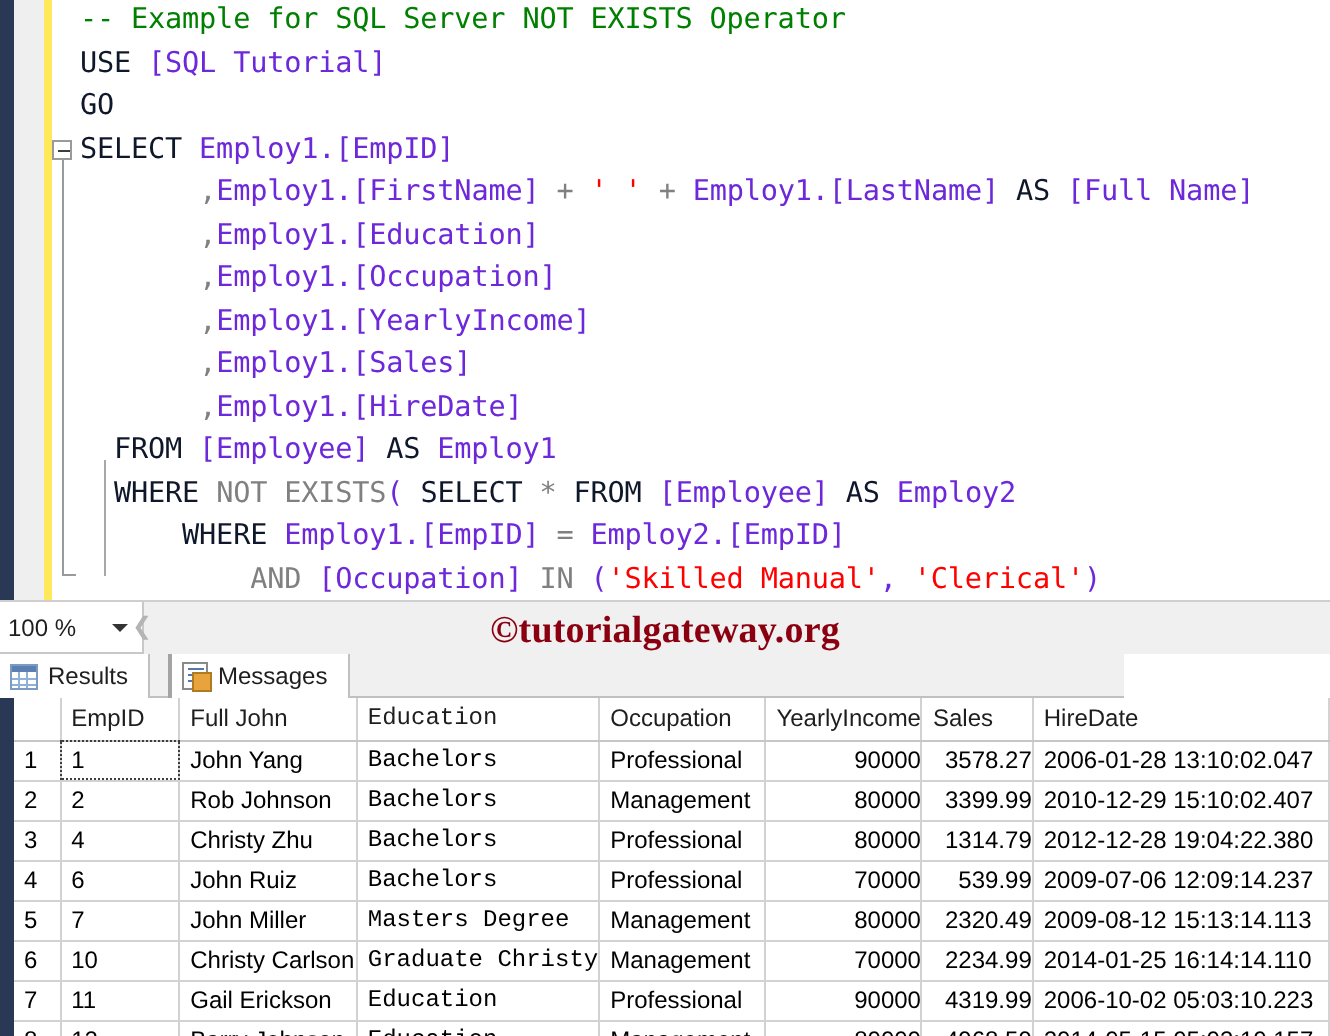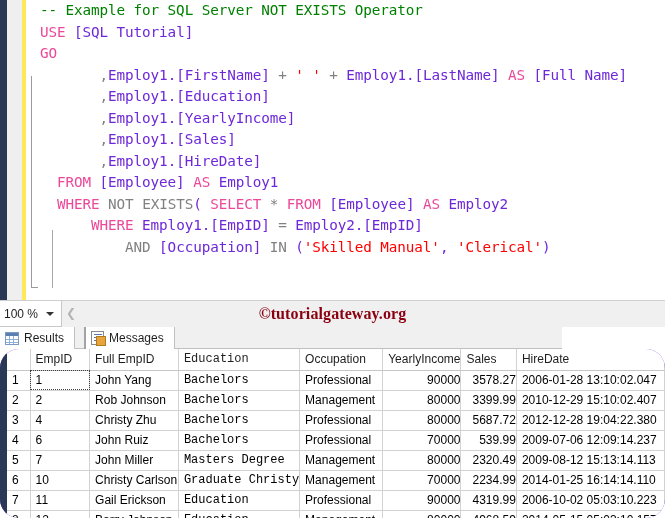--- a/index.html
+++ b/index.html
@@ -62,21 +62,21 @@
     line-height: 21.5px;
     white-space: pre;
     font-family: "DejaVu Sans Mono", monospace;
     font-size: 14.3px;
     color: #000000;
     padding-left: 14px;
     letter-spacing: -0.1px;
   }
 
   
-  .k   { color: #ec4899; }  
+  .k   { color: #0f172a; }  
   .kg  { color: #808080; }  
   .cm  { color: #008000; }  
   .str { color: #ff0000; }  
   .op  { color: #808080; }  
   .pl  { color: #6d28d9; }  
   .cma { color: #808080; }  
 
   
   .fold-box {
     position: absolute;
@@ -123,21 +123,21 @@
   .zoom-strip {
     position: absolute;
     left: 0; top: 300px;
     width: 665px; height: 27px;
     background: #f0f0f0;
     border-top: 1px solid #cfcfcf;
   }
   .zoom-box {
     position: absolute;
     left: 0px; top: 0px;
-    width: 62px; height: 26px;
+    width: 72px; height: 26px;
     background: #ffffff;
     border-right: 1px solid #c8c8c8;
     border-bottom: 1px solid #c8c8c8;
     display: flex;
     align-items: center;
   }
   .zoom-value {
     font-size: 12px;
     color: #1e1e1e;
     padding-left: 4px;
@@ -158,21 +158,21 @@
     color: #b4b4b4;
     font-family: "Liberation Sans", sans-serif;
   }
   .watermark {
     position: absolute;
     left: 0; right: 0;
     top: 4px;
     text-align: center;
     font-family: "Liberation Serif", serif;
     font-weight: bold;
-    font-size: 16px;
+    font-size: 19px;
     color: #8b0010;
     letter-spacing: 0.1px;
   }
 
   
   .result-tabs {
     position: absolute;
     left: 0; top: 327px;
     width: 562px; height: 22px;
     background: #f0f0f0;
@@ -242,21 +242,20 @@
   }
 
   
   .grid-wrap {
     position: absolute;
     left: 0; top: 349px;
     width: 665px;
     height: 169px;
     background: #6d28d9;
     overflow: hidden;
-    border-radius: 19px;
   }
   .grid-leftstrip {
     position: absolute;
     left: 0; top: 0;
     width: 7px; height: 169px;
     background: #293955;
   }
   table.results-grid {
     position: absolute;
     left: 7px; top: 0;
@@ -317,22 +316,24 @@
     <div class="editor-selmargin"></div>
     <div class="editor-changebar"></div>
 
     <div class="code-area" id="code-area">
       <div class="fold-line"></div>
       <div class="fold-line-foot"></div>
       <div class="indent-guide"></div>
     <div class="code-line"><span class="cm">-- Example for SQL Server NOT EXISTS Operator</span></div>
         <div class="code-line"><span class="k">USE</span><span class="pl"> [SQL Tutorial]</span></div>
         <div class="code-line"><span class="k">GO</span></div>
+        <div class="code-line"><span class="fold-box"></span><span class="k">SELECT</span><span class="pl"> Employ1.[EmpID]</span></div>
         <div class="code-line"><span class="pl">       </span><span class="cma">,</span><span class="pl">Employ1.[FirstName] </span><span class="op">+</span><span class="pl"> </span><span class="str">' '</span><span class="pl"> </span><span class="op">+</span><span class="pl"> Employ1.[LastName] </span><span class="k">AS</span><span class="pl"> [Full Name]</span></div>
         <div class="code-line"><span class="pl">       </span><span class="cma">,</span><span class="pl">Employ1.[Education]</span></div>
+        <div class="code-line"><span class="pl">       </span><span class="cma">,</span><span class="pl">Employ1.[Occupation]</span></div>
         <div class="code-line"><span class="pl">       </span><span class="cma">,</span><span class="pl">Employ1.[YearlyIncome]</span></div>
         <div class="code-line"><span class="pl">       </span><span class="cma">,</span><span class="pl">Employ1.[Sales]</span></div>
         <div class="code-line"><span class="pl">       </span><span class="cma">,</span><span class="pl">Employ1.[HireDate]</span></div>
         <div class="code-line"><span class="pl">  </span><span class="k">FROM</span><span class="pl"> [Employee] </span><span class="k">AS</span><span class="pl"> Employ1</span></div>
         <div class="code-line"><span class="pl">  </span><span class="k">WHERE</span><span class="pl"> </span><span class="kg">NOT</span><span class="pl"> </span><span class="kg">EXISTS</span><span class="pl">( </span><span class="k">SELECT</span><span class="pl"> </span><span class="op">*</span><span class="pl"> </span><span class="k">FROM</span><span class="pl"> [Employee] </span><span class="k">AS</span><span class="pl"> Employ2</span></div>
         <div class="code-line"><span class="pl">      </span><span class="k">WHERE</span><span class="pl"> Employ1.[EmpID] </span><span class="op">=</span><span class="pl"> Employ2.[EmpID]</span></div>
         <div class="code-line"><span class="pl">          </span><span class="kg">AND</span><span class="pl"> [Occupation] </span><span class="kg">IN</span><span class="pl"> (</span><span class="str">'Skilled Manual'</span><span class="pl">, </span><span class="str">'Clerical'</span><span class="pl">)</span></div>
       </div>
   </div>
 
@@ -356,21 +357,21 @@
     </div>
   </div>
 
   <div class="grid-wrap">
     <div class="grid-leftstrip"></div>
     <table class="results-grid">
       <thead>
         <tr>
           <th class="rowhdr"></th>
         <th class="col-empid">EmpID</th>
-            <th class="col-full">Full EmpID</th>
+            <th class="col-full">Full John</th>
             <th class="col-edu">Education</th>
             <th class="col-occ">Occupation</th>
             <th class="col-income">YearlyIncome</th>
             <th class="col-sales">Sales</th>
             <th class="col-hire">HireDate</th>
           </tr>
       </thead>
       <tbody id="grid-body">
           <tr>
             <td class="rowhdr">1</td>
@@ -392,21 +393,21 @@
             <td class="col-sales num-right">3399.99</td>
             <td class="col-hire">2010-12-29 15:10:02.407</td>
           </tr>
           <tr>
             <td class="rowhdr">3</td>
             <td class="col-empid">4</td>
             <td class="col-full">Christy Zhu</td>
             <td class="col-edu">Bachelors</td>
             <td class="col-occ">Professional</td>
             <td class="col-income num-right">80000</td>
-            <td class="col-sales num-right">5687.72</td>
+            <td class="col-sales num-right">1314.79</td>
             <td class="col-hire">2012-12-28 19:04:22.380</td>
           </tr>
           <tr>
             <td class="rowhdr">4</td>
             <td class="col-empid">6</td>
             <td class="col-full">John Ruiz</td>
             <td class="col-edu">Bachelors</td>
             <td class="col-occ">Professional</td>
             <td class="col-income num-right">70000</td>
             <td class="col-sales num-right">539.99</td>

